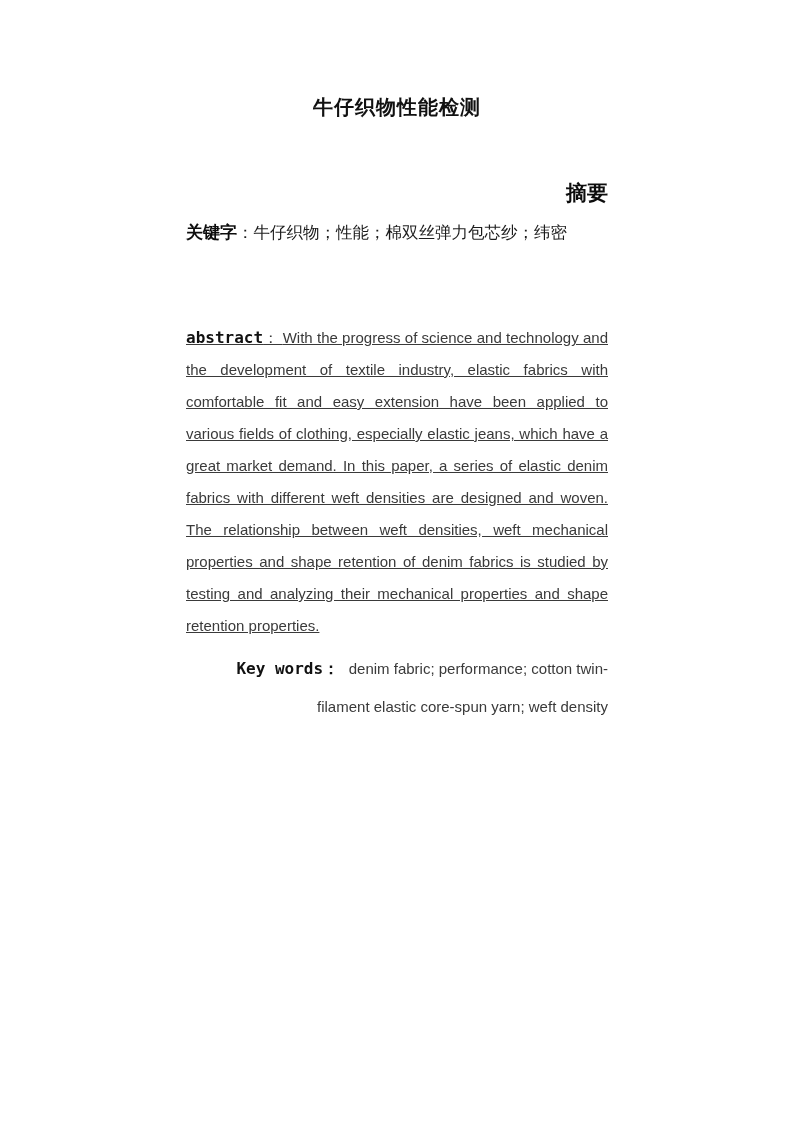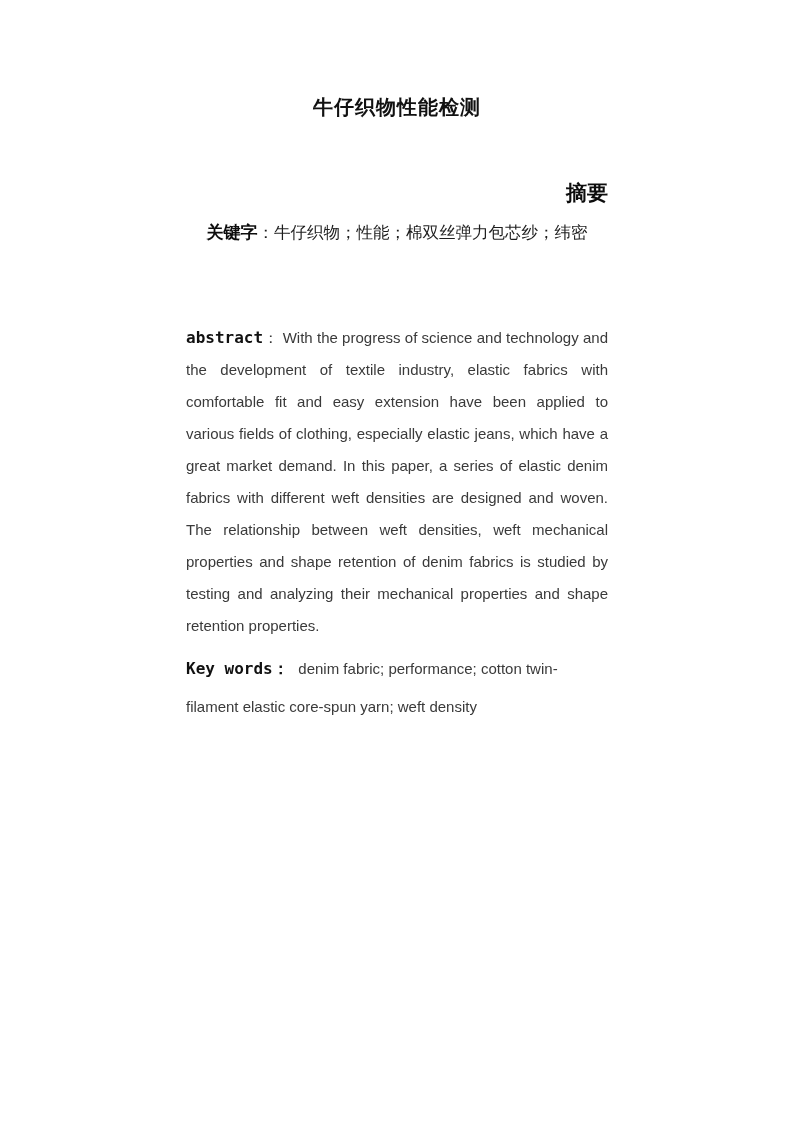--- a/index.html
+++ b/index.html
@@ -45,48 +45,48 @@
     text-align: justify;
     text-indent: 2em;
     color: #1c1c1c;
   }
   .cn-keywords {
     margin: 10px 0 12px 0;
     font-family: "Liberation Serif", "DejaVu Serif", serif;
     font-size: 16.5px;
     line-height: 30px;
     color: #1c1c1c;
-    text-align: center;
   }
   .cn-keywords .kw-label {
     font-family: "Liberation Sans", "DejaVu Sans", sans-serif;
     font-weight: 800;
     font-size: 17px;
     color: #0d0d0d;
   }
   .en-abstract {
     margin: 74px 0 0 0;
     font-family: "Liberation Sans", "DejaVu Sans", sans-serif;
     font-size: 15px;
     line-height: 32px;
     text-align: justify;
     color: #3a3a3a;
+    text-decoration: underline;
   }
   .en-label {
     font-family: "DejaVu Sans Mono", "Liberation Mono", monospace;
     font-weight: 700;
     font-size: 16px;
     color: #111111;
   }
   .en-keywords {
     margin: 8px 0 0 0;
     font-family: "Liberation Sans", "DejaVu Sans", sans-serif;
     font-size: 15px;
     line-height: 38px;
-    text-align: left;
+    text-align: right;
     color: #3a3a3a;
   }
 </style>
 </head>
 <body>
 
 <div class="page">
 
   <h1 class="doc-title">牛仔织物性能检测</h1>
 

